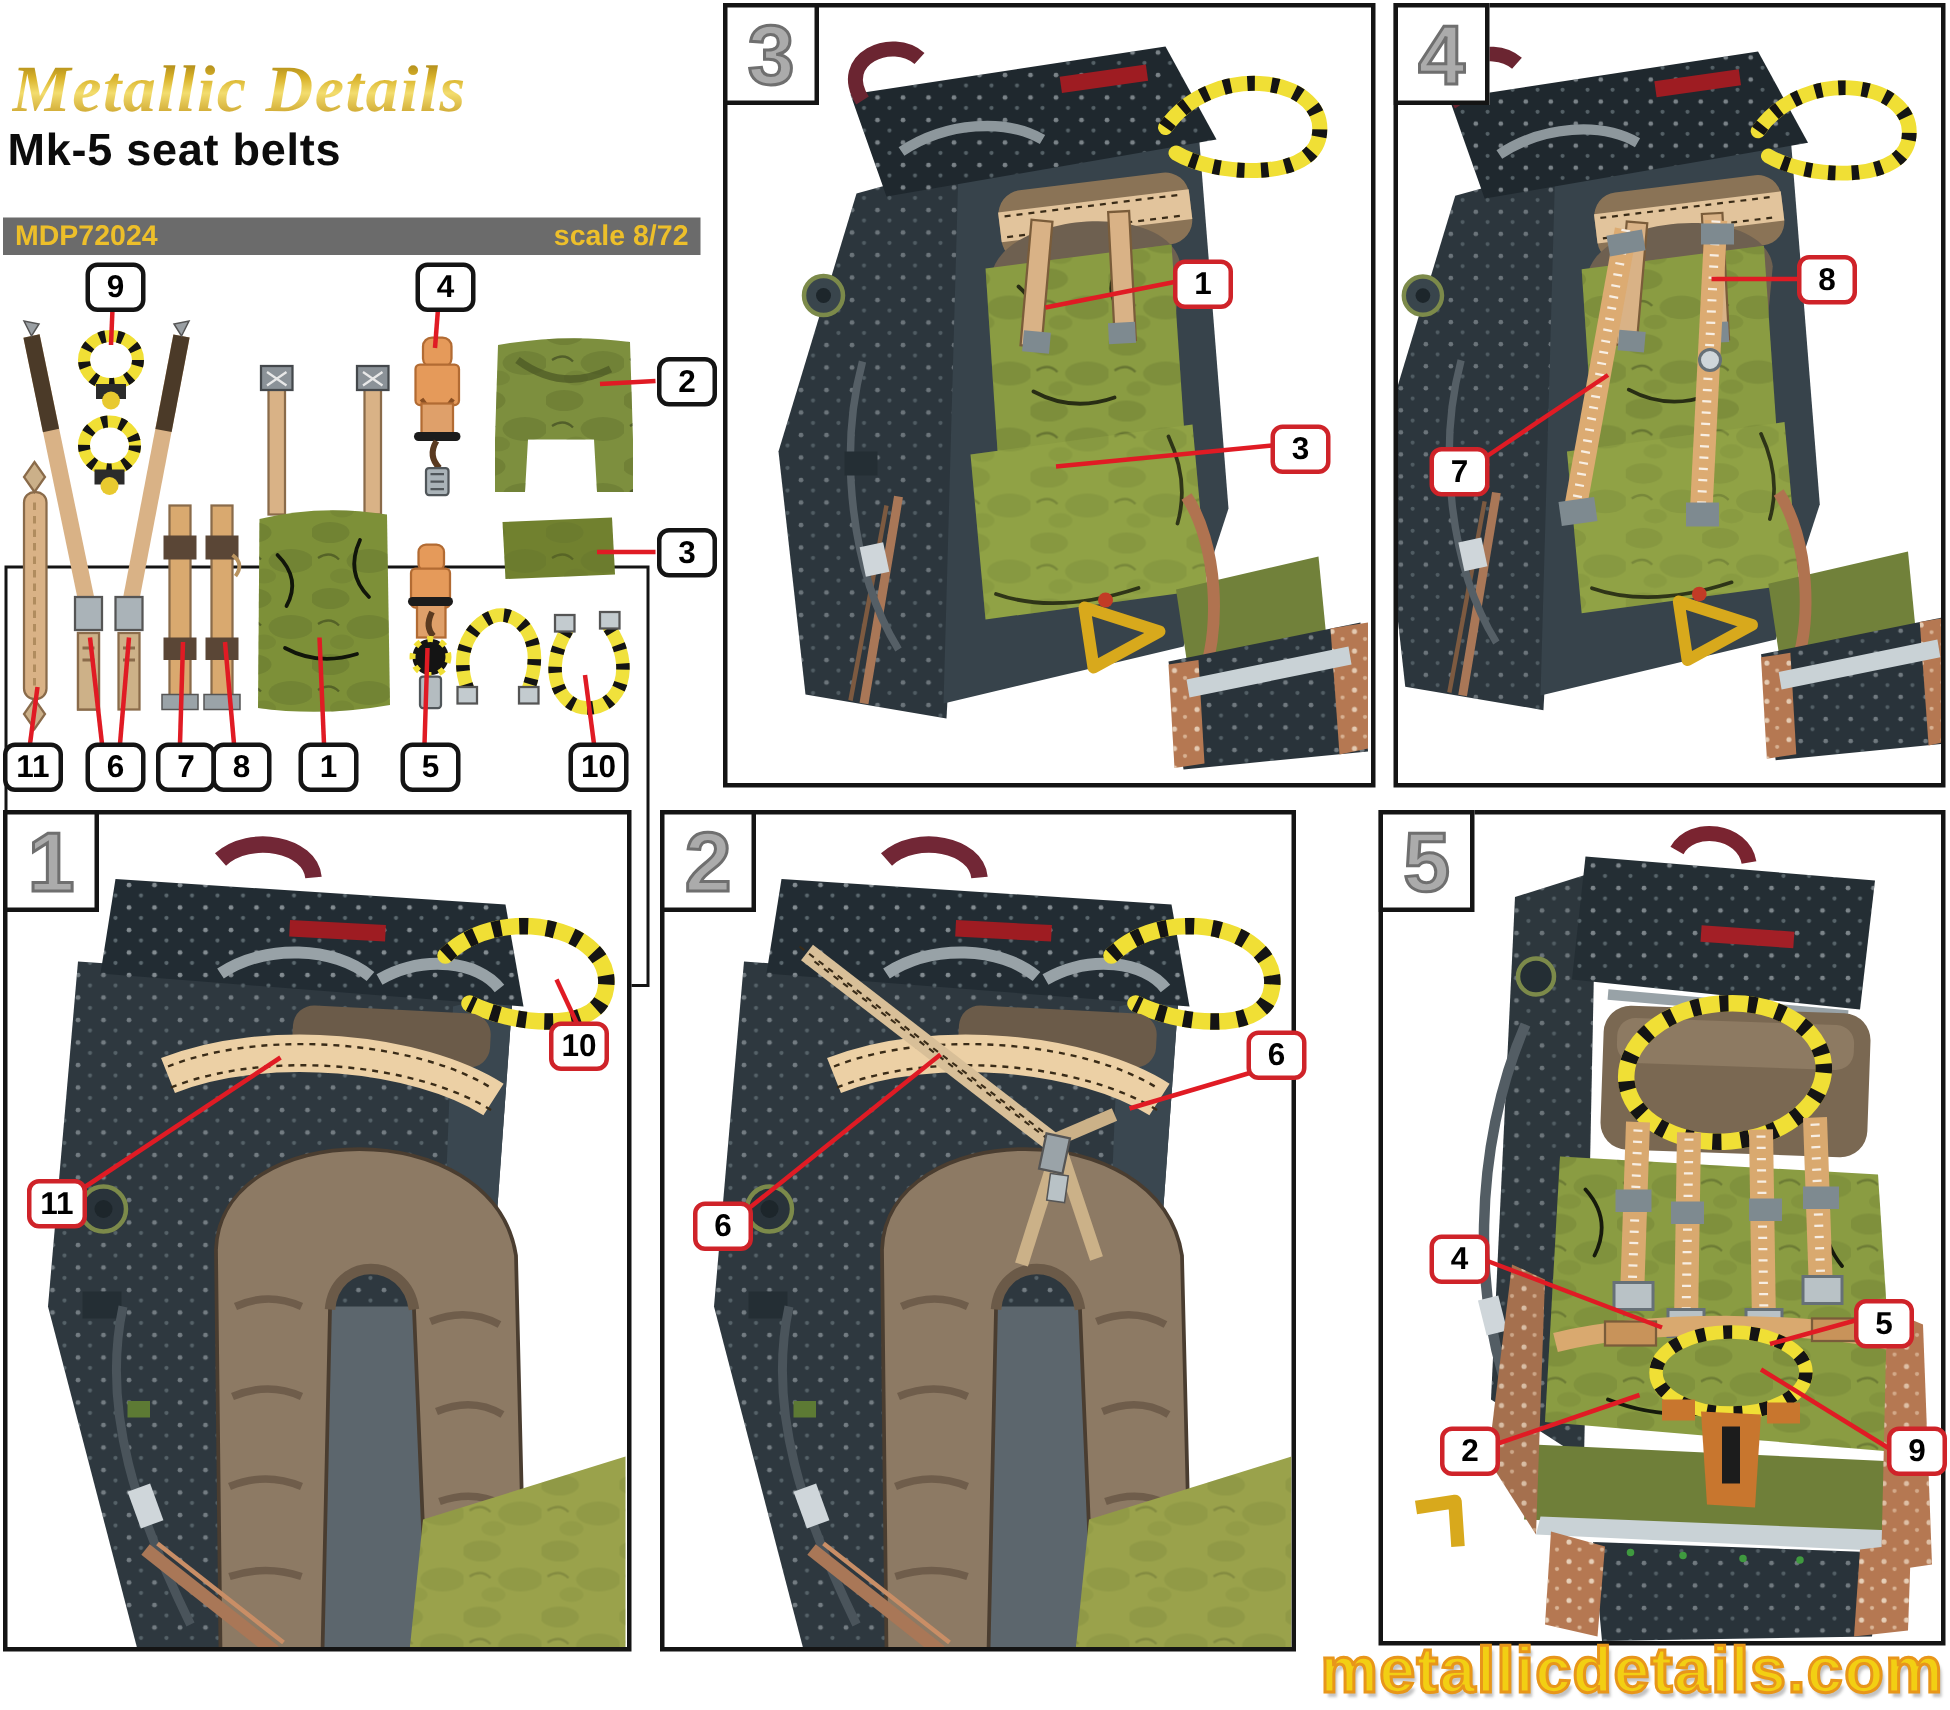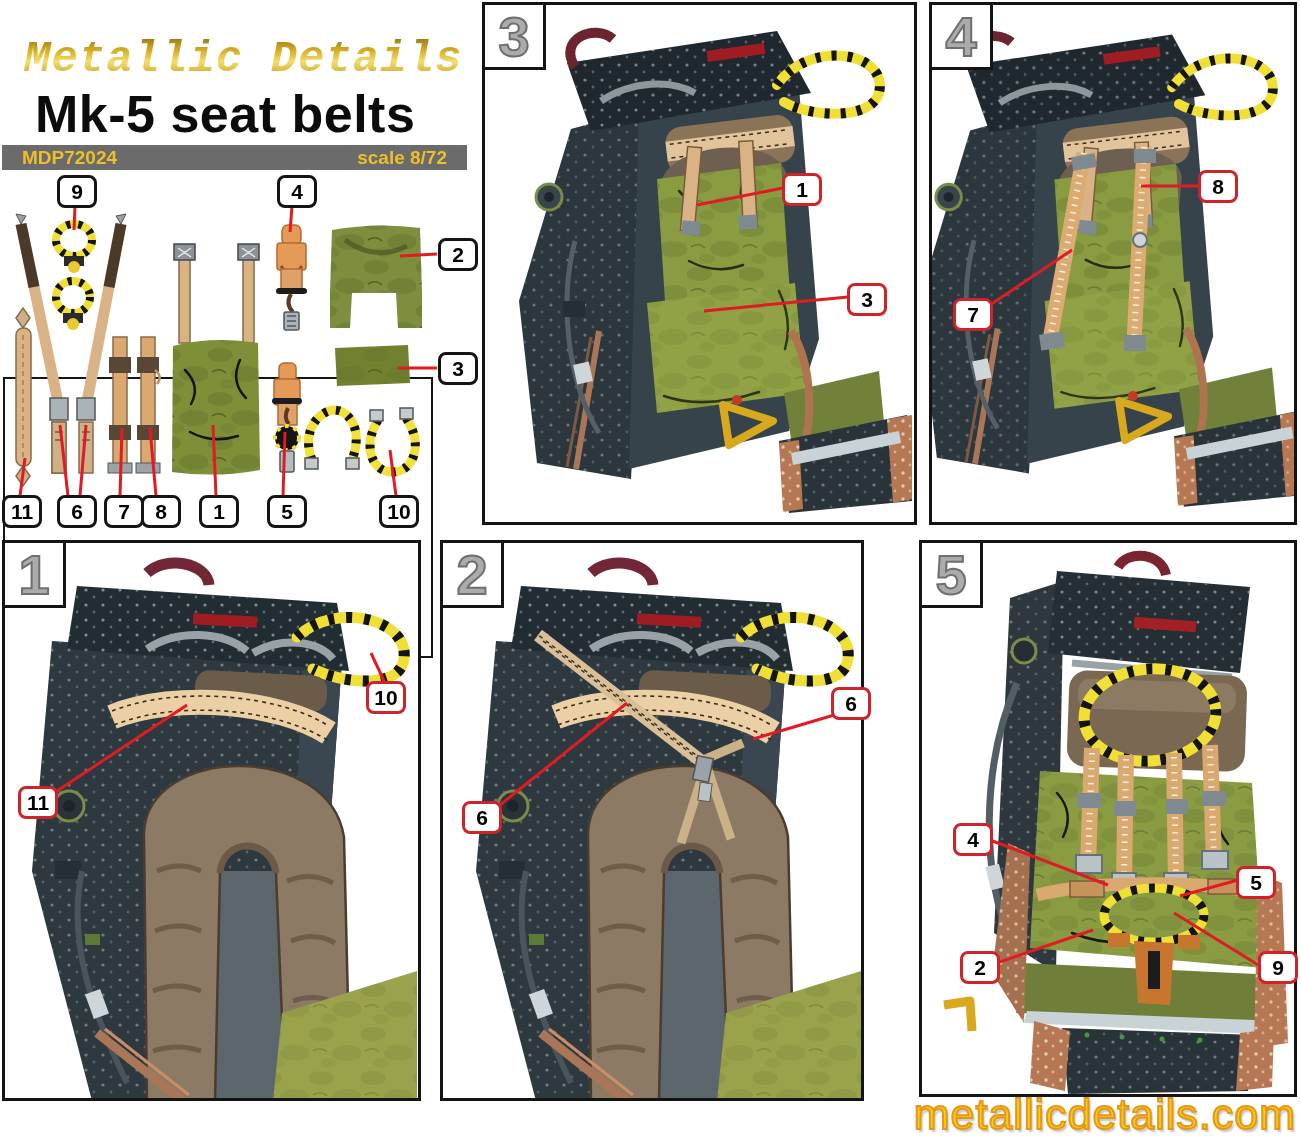--- a/index.html
+++ b/index.html
@@ -1,35 +1,35 @@
 <!DOCTYPE html>
 <html><head>
 <meta charset="utf-8">
 <style>
   html,body{margin:0;padding:0;background:#ffffff;}
   body{width:1300px;height:1140px;position:relative;font-family:"Liberation Sans",sans-serif;overflow:hidden;}
   .abs{position:absolute;}
   
-  #brand{left:24px;top:34px;font-family:Liberation Mono, monospace;font-style:italic;font-weight:bold;font-size:44px;
+  #brand{left:8px;top:34px;font-family:Liberation Serif, serif;font-style:italic;font-weight:bold;font-size:44px;
          background:linear-gradient(180deg,#8a6a0c 0%,#d9b22a 35%,#f3dd6e 55%,#b8860b 100%);
          -webkit-background-clip:text;background-clip:text;color:transparent;letter-spacing:1px;}
-  #title{left:5px;top:84px;font-size:52px;font-weight:900;color:#0c0c0c;letter-spacing:0.5px;margin-left:30px;}
-  #band{left:2px;top:145px;width:465px;height:25px;background:#6b6b6b;display:flex;align-items:center;justify-content:space-between;padding:0 20px;box-sizing:border-box;text-align:center;}
+  #title{left:5px;top:84px;font-size:30px;font-weight:900;color:#0c0c0c;letter-spacing:0.5px;}
+  #band{left:2px;top:145px;width:465px;height:25px;background:#6b6b6b;display:flex;align-items:center;justify-content:space-between;padding:0 8px;box-sizing:border-box;text-align:center;}
   .bandtxt{font-size:19px;font-weight:bold;color:#edbf2a;}
   
   .callout{position:absolute;background:#fff;border:3px solid #141414;border-radius:8px;min-width:26px;height:27px;
            padding:0 4px;display:flex;align-items:center;justify-content:center;font-size:21px;font-weight:bold;color:#000;z-index:5;}
   .callout.red{border-color:#cf2329;}
   
   .panel{position:absolute;border:3px solid #141414;background:#fff;box-sizing:border-box;}
   .panel-num{position:absolute;left:-3px;top:-3px;width:64px;height:68px;background:#fff;border:3px solid #141414;
              display:flex;align-items:center;justify-content:center;font-size:56px;font-weight:bold;
              color:#ababab;-webkit-text-stroke:2px #6f6f6f;z-index:4;box-sizing:border-box;}
   #partsbox{left:3px;top:207px;width:430px;height:281px;border:2px solid #141414;background:#fff;box-sizing:border-box;}
-  #website{right:4px;top:1090px;font-size:43px;font-weight:400;color:#f2cf13;-webkit-text-stroke:2px #e8961a;
+  #website{right:4px;top:1090px;font-size:43px;font-weight:700;color:#f2cf13;-webkit-text-stroke:2px #e8961a;
            letter-spacing:1px;text-shadow:2px 3px 2px rgba(120,120,120,0.45);}
   svg{display:block;}
 </style>
 </head>
 <body>
 
 <svg width="0" height="0" style="position:absolute" aria-hidden="true">
 <defs>
   <pattern id="riv" width="17" height="15" patternUnits="userSpaceOnUse">
     <circle cx="4" cy="4" r="1.6" fill="#c8d0d4" opacity="0.9"></circle>

